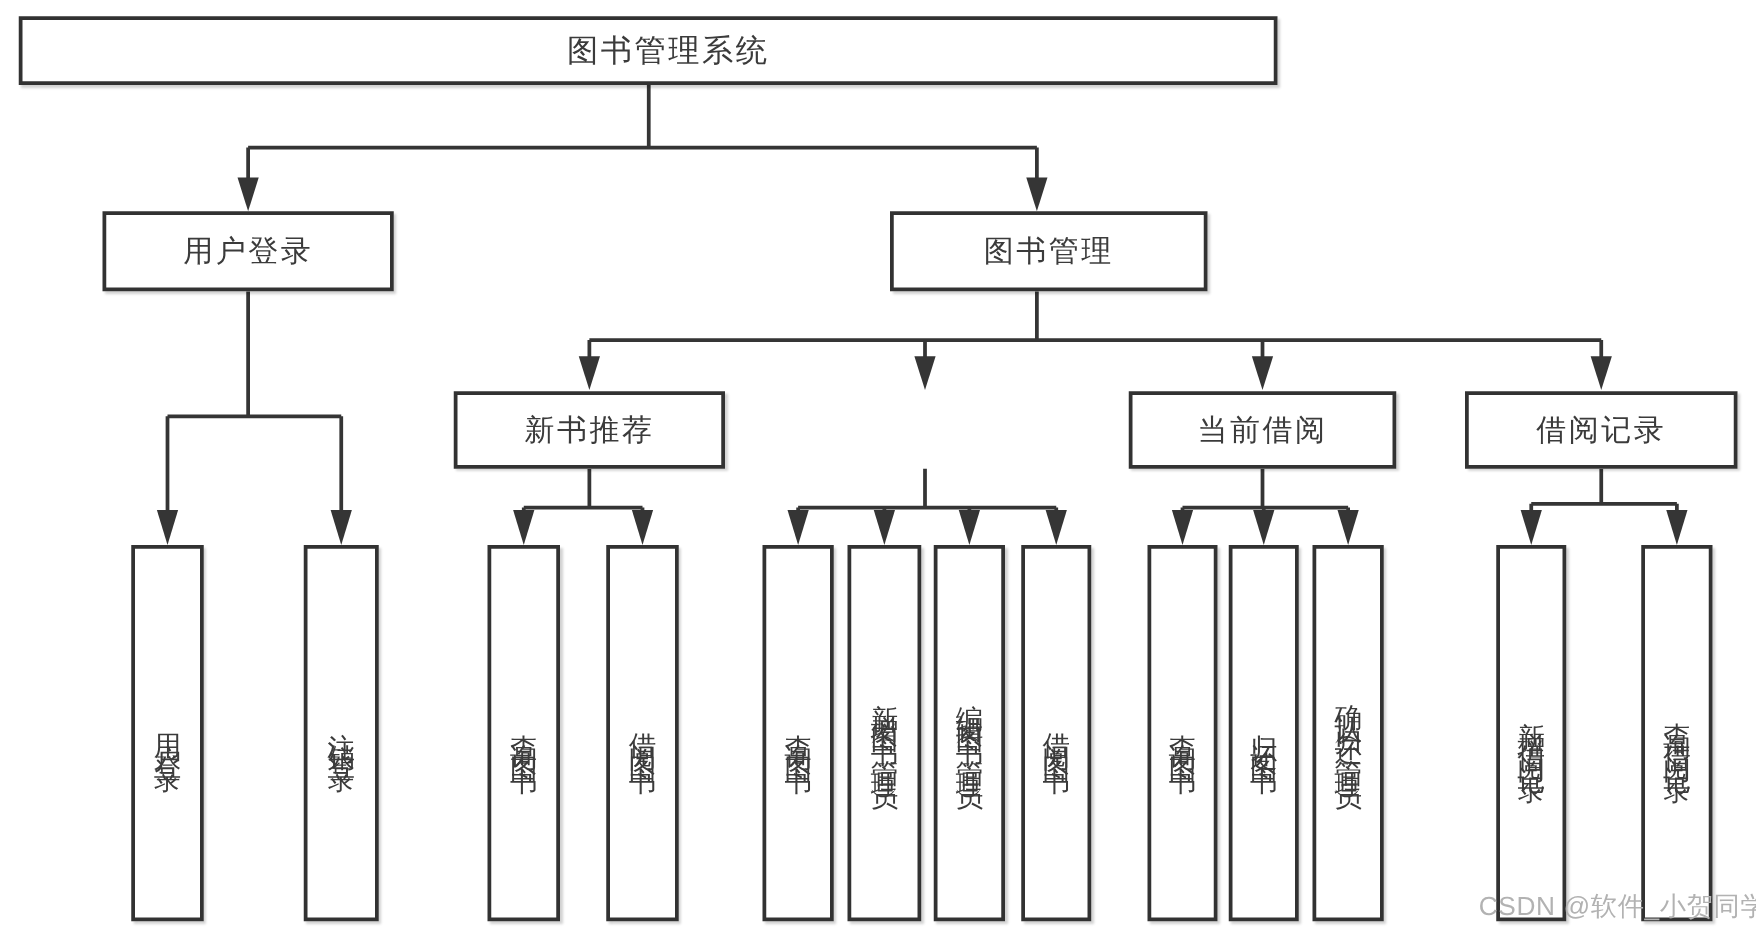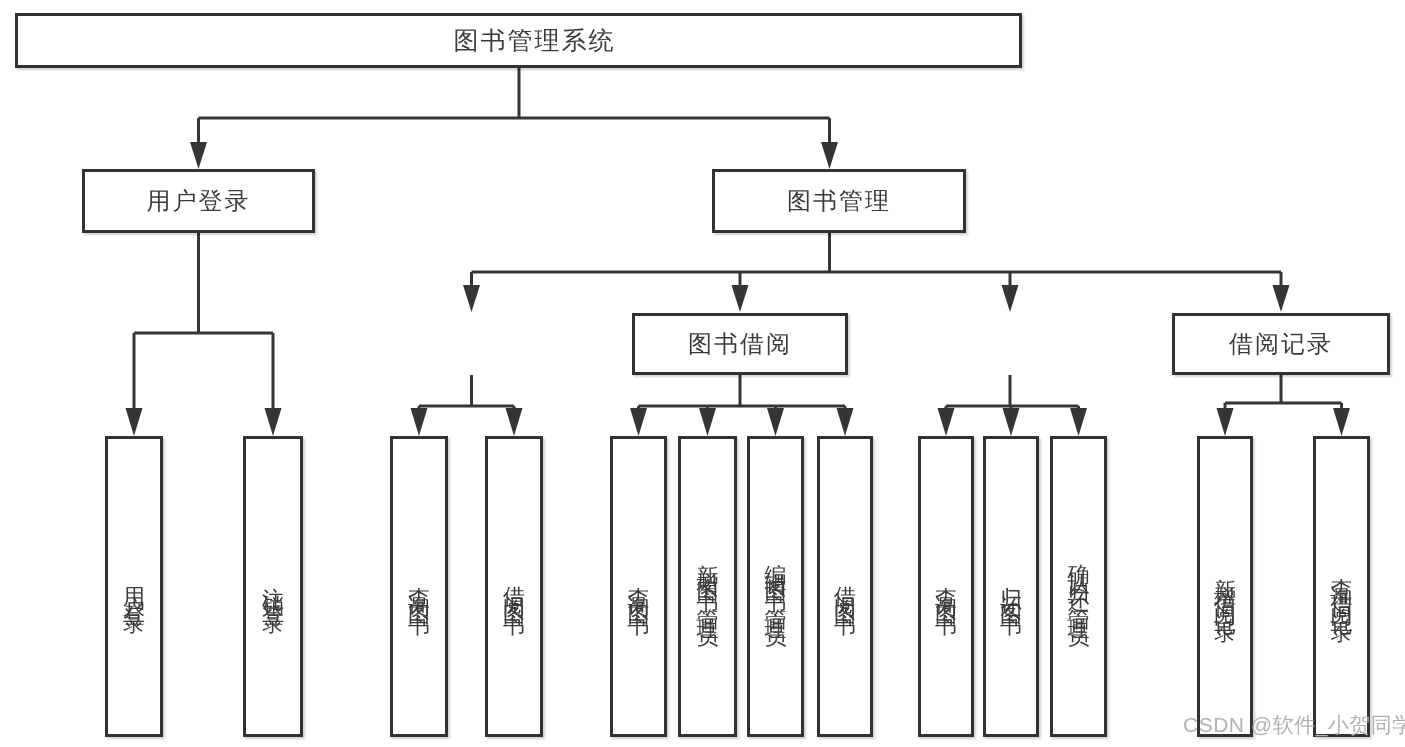--- a/index.html
+++ b/index.html
@@ -79,21 +79,22 @@
       <polygon points="1216.5,408 1233.5,408 1225,436"></polygon>
       <polygon points="1333,408 1350,408 1341.5,436"></polygon>
     </g>
   </svg>
 
   <div class="box hbox rootbox" style="left:15px;top:13px;width:1007px;height:55px">图书管理系统</div>
 
   <div class="box hbox" style="left:82px;top:169px;width:233px;height:64px">用户登录</div>
   <div class="box hbox" style="left:712px;top:169px;width:254px;height:64px">图书管理</div>
 
-  <div class="box hbox" style="left:632px;top:313px;width:216px;height:62px">图书借阅</div>
+  <div class="box hbox" style="left:363px;top:313px;width:217px;height:62px">新书推荐</div>
+  <div class="box hbox" style="left:903px;top:313px;width:214px;height:62px">当前借阅</div>
   <div class="box hbox" style="left:1172px;top:313px;width:218px;height:62px">借阅记录</div>
 
   <div class="box vbox" style="left:105px;top:436px;width:58px;height:301px">用户登录</div>
   <div class="box vbox" style="left:243px;top:436px;width:60px;height:301px">注销登录</div>
 
   <div class="box vbox" style="left:390px;top:436px;width:58px;height:301px">查询图书</div>
   <div class="box vbox" style="left:485px;top:436px;width:58px;height:301px">借阅图书</div>
 
   <div class="box vbox" style="left:610px;top:436px;width:57px;height:301px">查询图书</div>
   <div class="box vbox" style="left:678px;top:436px;width:59px;height:301px">新增图书（管理员）</div>

